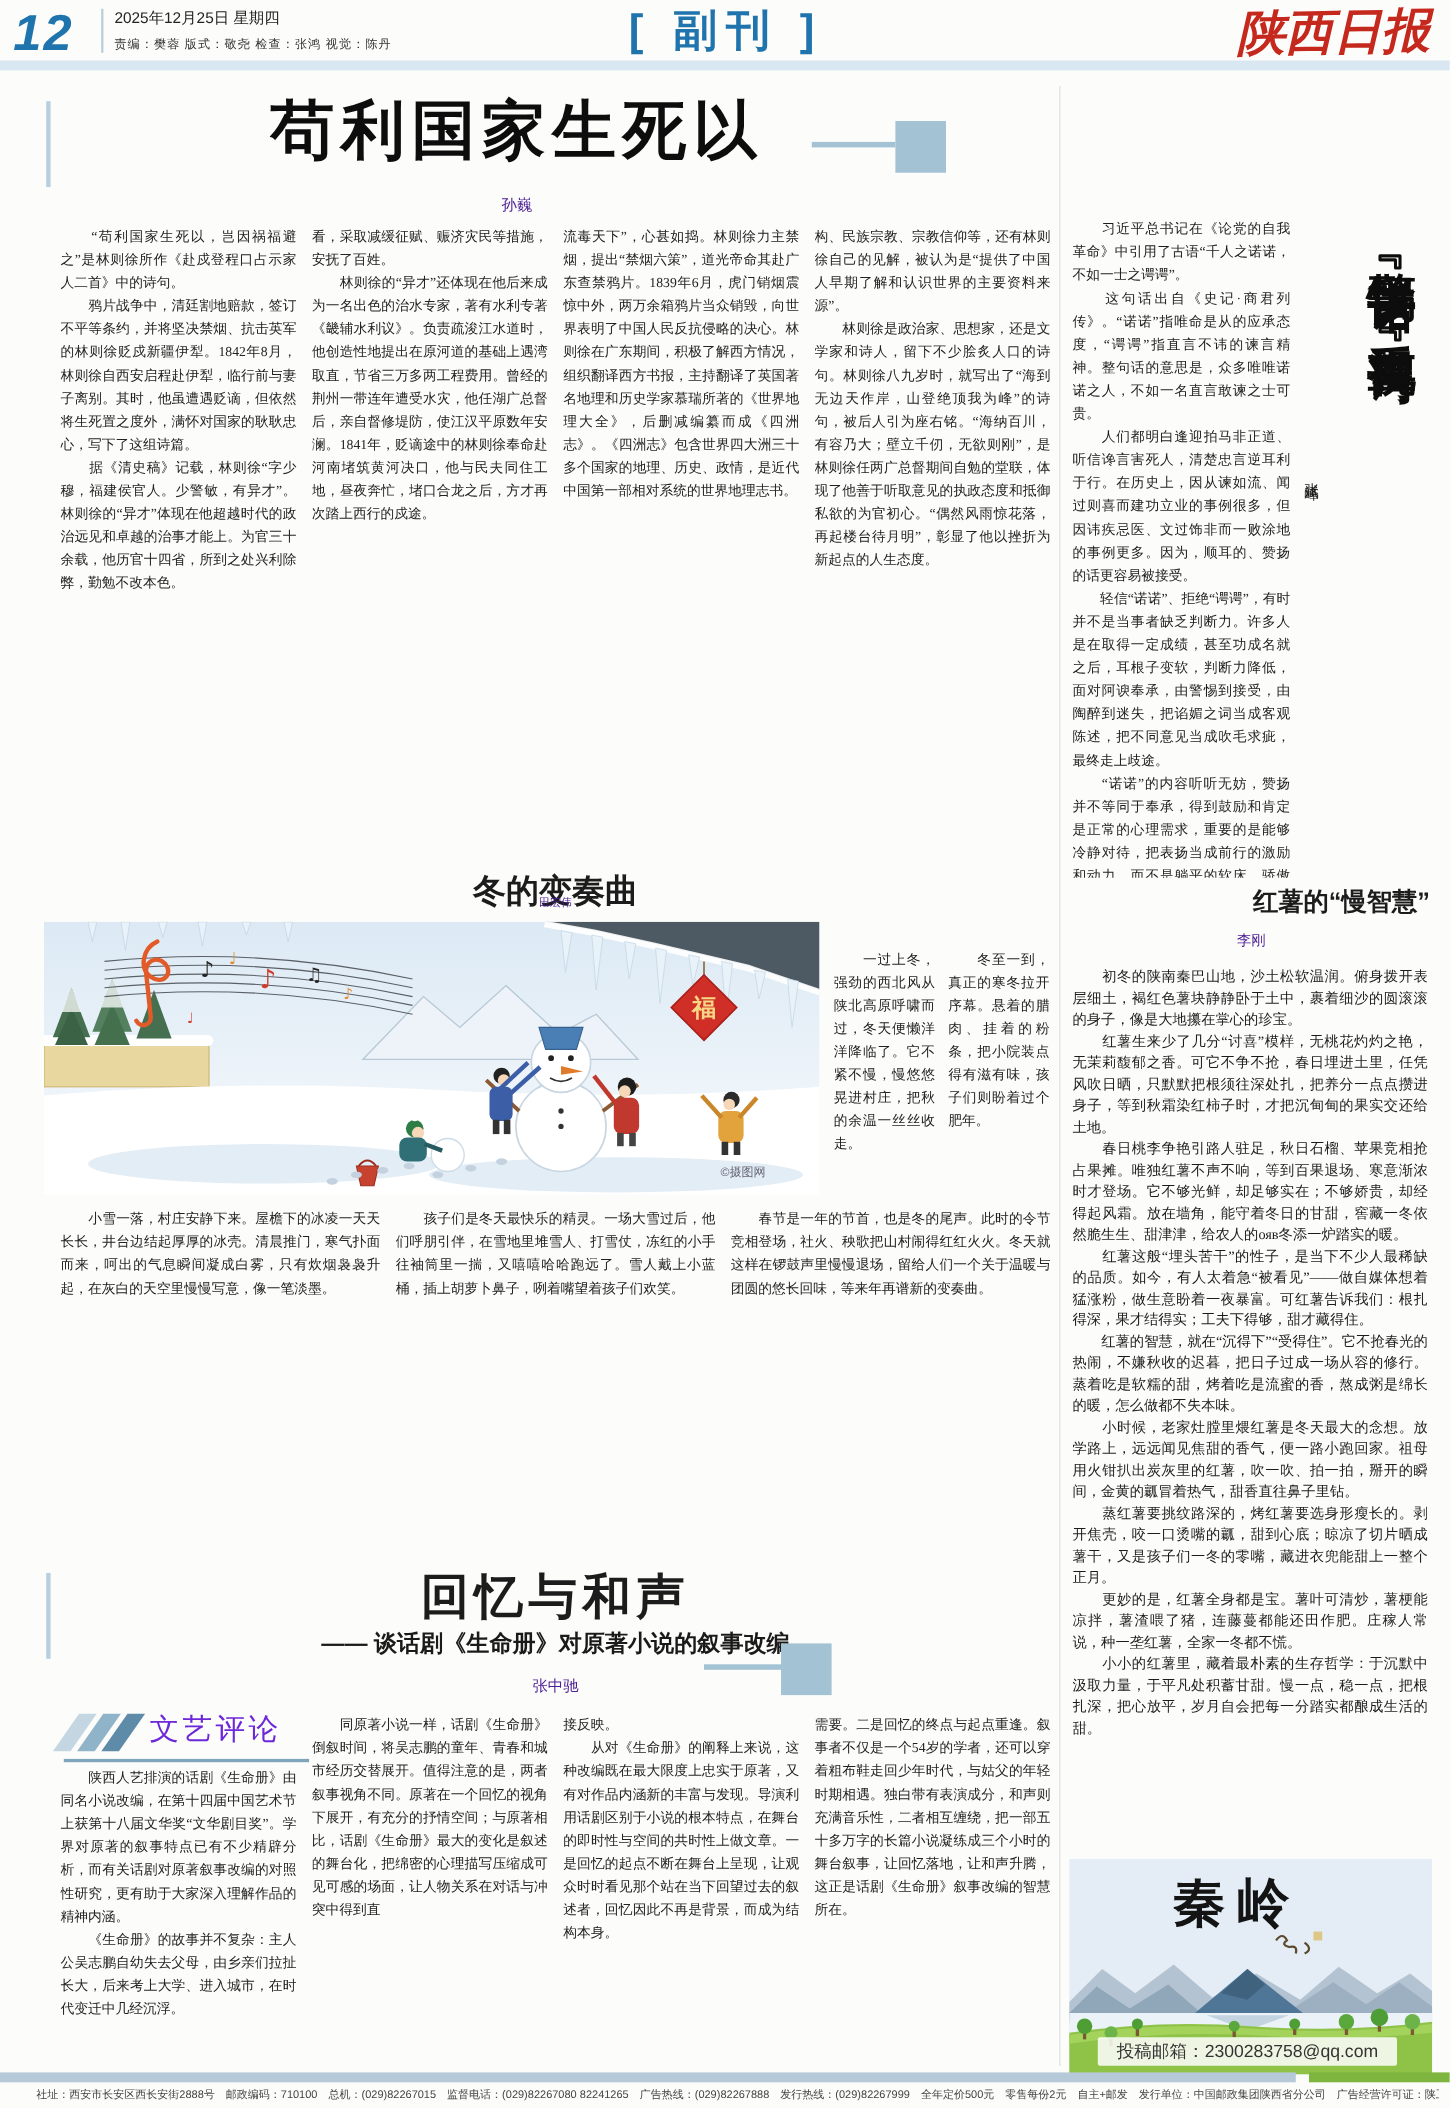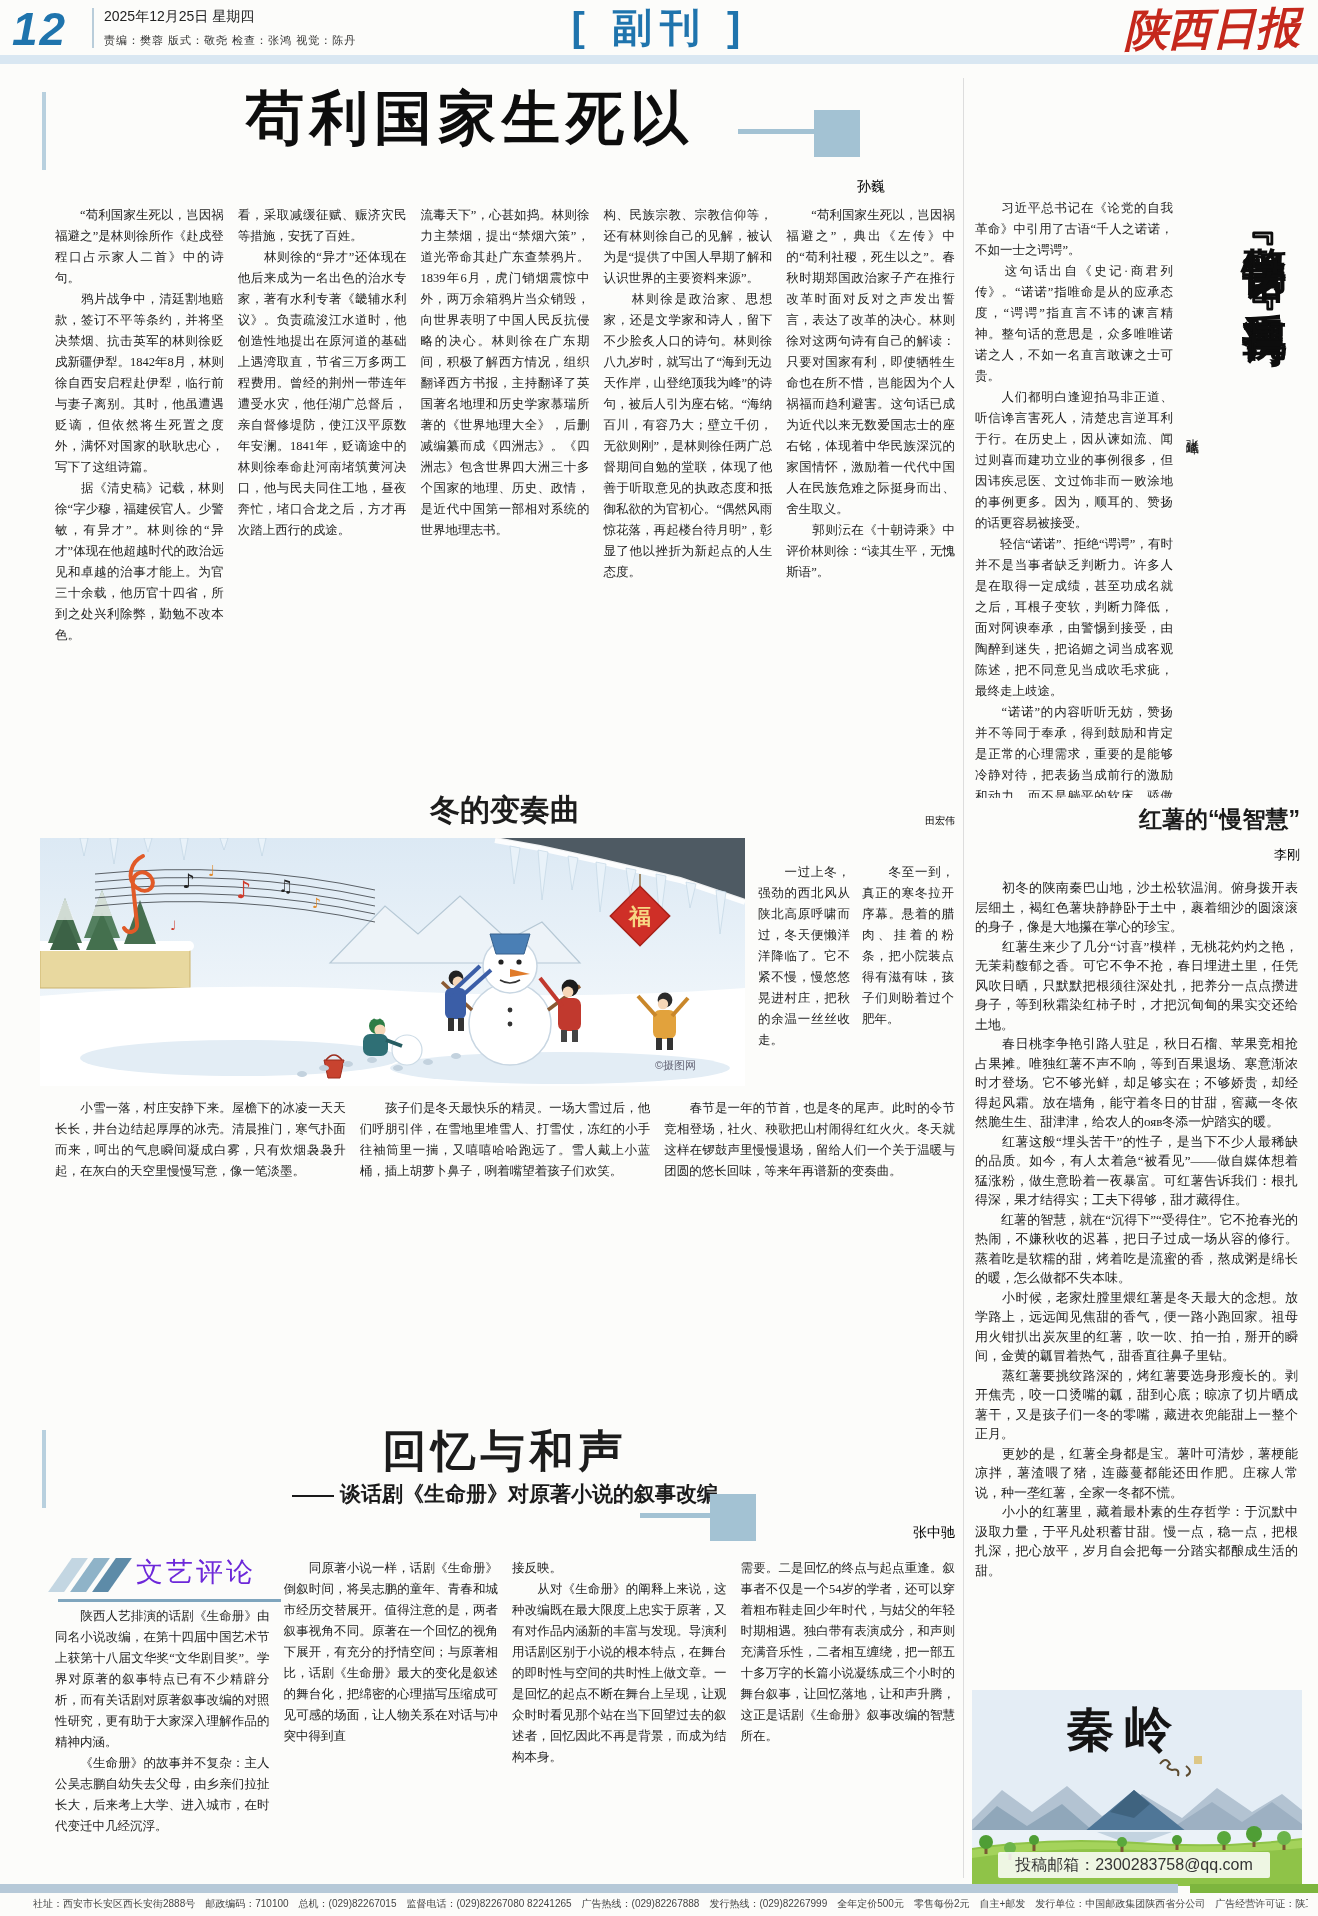--- a/index.html
+++ b/index.html
@@ -12,21 +12,21 @@
   .date{left:104px;top:8px;font-size:14px;color:#222;}
   .staff{left:104px;top:33px;font-size:11px;color:#333;letter-spacing:1px;}
   .section{left:440px;top:0;width:440px;text-align:center;font-size:40px;font-weight:900;color:#1f74ad;letter-spacing:8px;}
   .masthead{right:18px;top:0;font-size:44px;font-weight:700;color:#c5281c;
             font-family:"Liberation Serif","DejaVu Serif",serif;font-style:italic;transform:rotate(-1deg);}
   .band{left:0;top:55px;width:1318px;height:9px;background:#d9e7f2;}
   
   .cols{display:flex;gap:14px;overflow:hidden;}
   .col{flex:1;font-family:"Liberation Serif","DejaVu Serif",serif;font-size:12.5px;line-height:21px;
        text-align:justify;color:#222;white-space:pre-line;overflow:hidden;}
-  .byline{text-align:right;font-size:14px;color:#000000;}
+  .byline{text-align:center;font-size:14px;color:#4c1d95;}
   .deco-line{height:5px;background:#a3c2d3;}
   .deco-square{background:#a3c2d3;}
   .left-tick{width:4px;background:#b8d0de;}
   
   .main-title{left:55px;top:80px;width:830px;text-align:center;font-size:58px;font-weight:900;letter-spacing:6px;color:#0d0d0d;}
   
   .winter-title{left:55px;top:770px;width:900px;text-align:center;font-size:30px;font-weight:900;margin-top:20px;}
   .credit{font-size:11px;color:#667;}
   
   .drama-title{left:55px;top:1422px;width:900px;text-align:center;font-size:44px;font-weight:900;letter-spacing:5px;}
@@ -73,22 +73,20 @@
   <div class="abs byline" style="left:55px;top:178px;width:830px;">孙巍</div>
   <div class="abs cols" style="left:55px;top:205px;width:900px;height:558px;">
     <div class="col">　　“苟利国家生死以，岂因祸福避之”是林则徐所作《赴戍登程口占示家人二首》中的诗句。
 　　鸦片战争中，清廷割地赔款，签订不平等条约，并将坚决禁烟、抗击英军的林则徐贬戍新疆伊犁。1842年8月，林则徐自西安启程赴伊犁，临行前与妻子离别。其时，他虽遭遇贬谪，但依然将生死置之度外，满怀对国家的耿耿忠心，写下了这组诗篇。
 　　据《清史稿》记载，林则徐“字少穆，福建侯官人。少警敏，有异才”。林则徐的“异才”体现在他超越时代的政治远见和卓越的治事才能上。为官三十余载，他历官十四省，所到之处兴利除弊，勤勉不改本色。</div>
     <div class="col">看，采取减缓征赋、赈济灾民等措施，安抚了百姓。
 　　林则徐的“异才”还体现在他后来成为一名出色的治水专家，著有水利专著《畿辅水利议》。负责疏浚江水道时，他创造性地提出在原河道的基础上遇湾取直，节省三万多两工程费用。曾经的荆州一带连年遭受水灾，他任湖广总督后，亲自督修堤防，使江汉平原数年安澜。1841年，贬谪途中的林则徐奉命赴河南堵筑黄河决口，他与民夫同住工地，昼夜奔忙，堵口合龙之后，方才再次踏上西行的戍途。</div>
     <div class="col">流毒天下”，心甚如捣。林则徐力主禁烟，提出“禁烟六策”，道光帝命其赴广东查禁鸦片。1839年6月，虎门销烟震惊中外，两万余箱鸦片当众销毁，向世界表明了中国人民反抗侵略的决心。林则徐在广东期间，积极了解西方情况，组织翻译西方书报，主持翻译了英国著名地理和历史学家慕瑞所著的《世界地理大全》，后删减编纂而成《四洲志》。《四洲志》包含世界四大洲三十多个国家的地理、历史、政情，是近代中国第一部相对系统的世界地理志书。</div>
     <div class="col">构、民族宗教、宗教信仰等，还有林则徐自己的见解，被认为是“提供了中国人早期了解和认识世界的主要资料来源”。
 　　林则徐是政治家、思想家，还是文学家和诗人，留下不少脍炙人口的诗句。林则徐八九岁时，就写出了“海到无边天作岸，山登绝顶我为峰”的诗句，被后人引为座右铭。“海纳百川，有容乃大；壁立千仞，无欲则刚”，是林则徐任两广总督期间自勉的堂联，体现了他善于听取意见的执政态度和抵御私欲的为官初心。“偶然风雨惊花落，再起楼台待月明”，彰显了他以挫折为新起点的人生态度。</div>
-    <div class="col">　　“苟利国家生死以，岂因祸福避之”，典出《左传》中的“苟利社稷，死生以之”。春秋时期郑国政治家子产在推行改革时面对反对之声发出誓言，表达了改革的决心。林则徐对这两句诗有自己的解读：只要对国家有利，即使牺牲生命也在所不惜，岂能因为个人祸福而趋利避害。这句话已成为近代以来无数爱国志士的座右铭，体现着中华民族深沉的家国情怀，激励着一代代中国人在民族危难之际挺身而出、舍生取义。
-　　郭则沄在《十朝诗乘》中评价林则徐：“读其生平，无愧斯语”。</div>
   </div>
 
   <div class="abs winter-title">冬的变奏曲</div>
   <div class="abs byline" style="left:55px;top:814px;width:900px;font-size:10px;">田宏伟</div>
 
   <svg class="abs" style="left:40px;top:838px;" width="705" height="248" viewBox="0 0 705 248">
     <defs>
       <linearGradient id="sky" x1="0" y1="0" x2="0" y2="1">
         <stop offset="0" stop-color="#dce9f4"></stop>
           <stop offset="1" stop-color="#f8fbfd"></stop>

